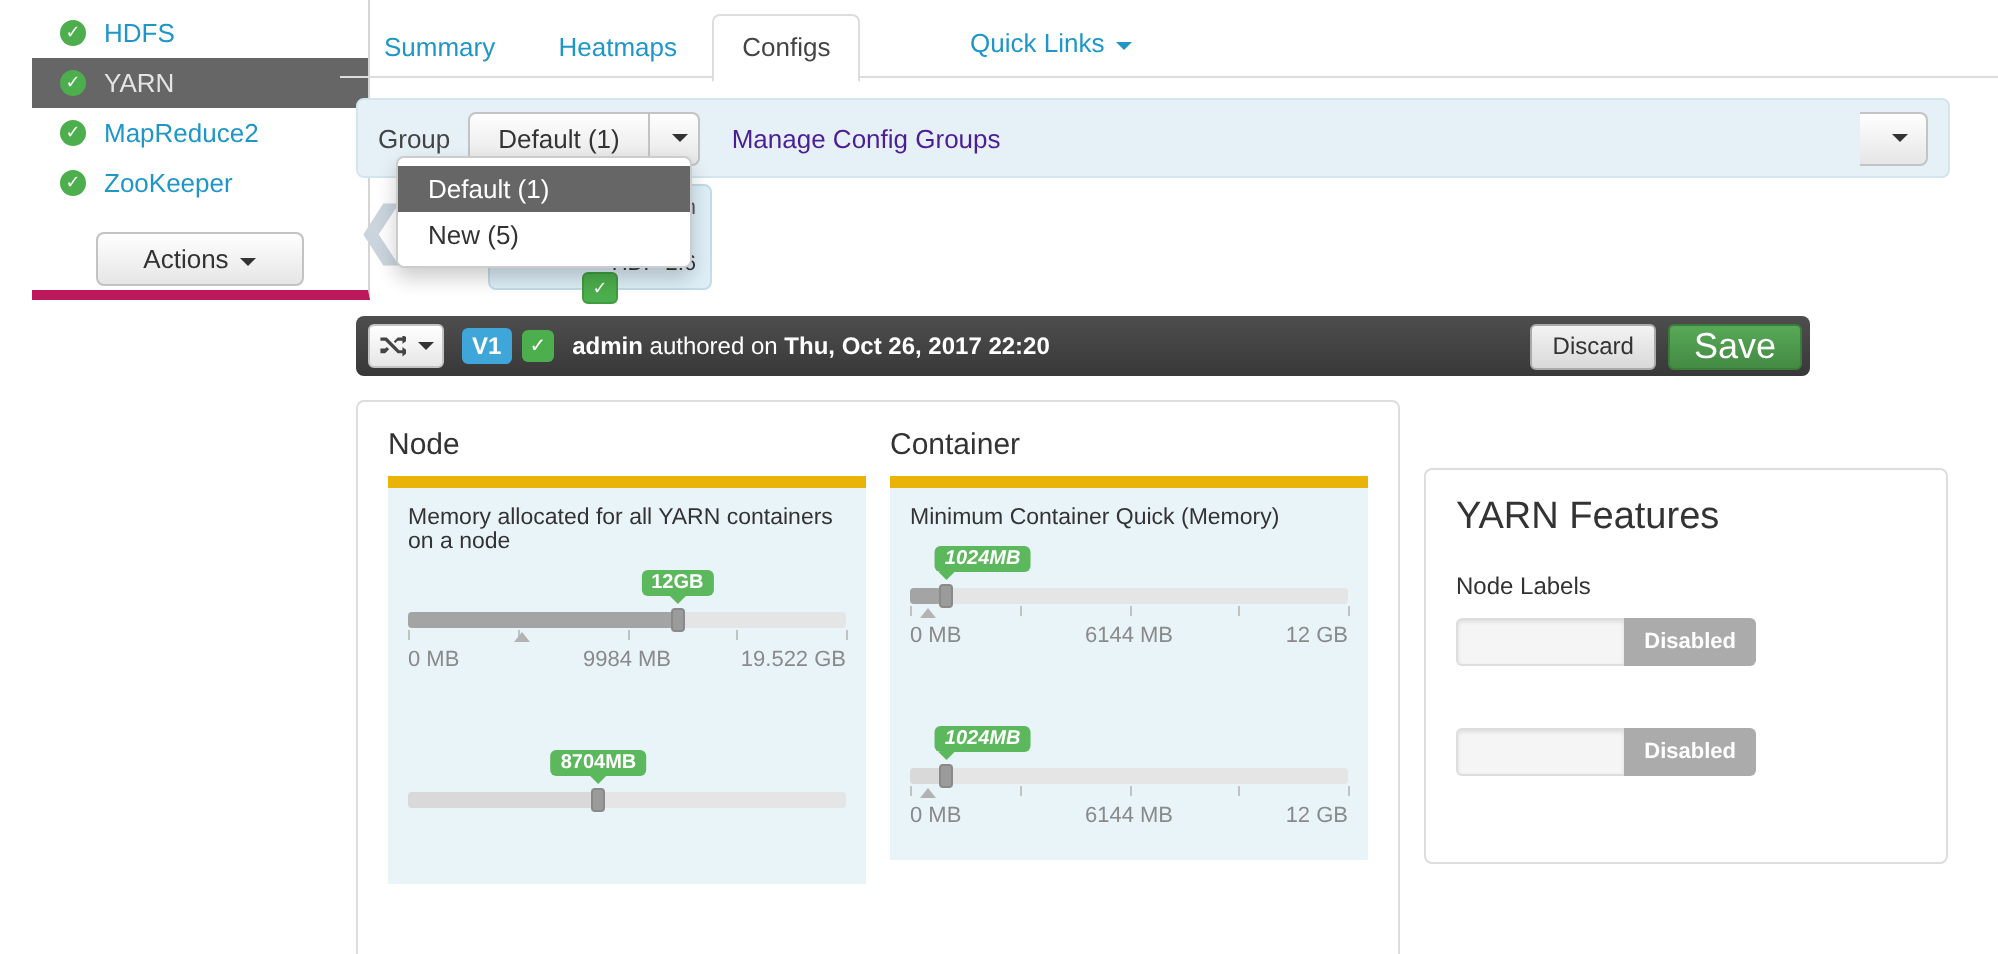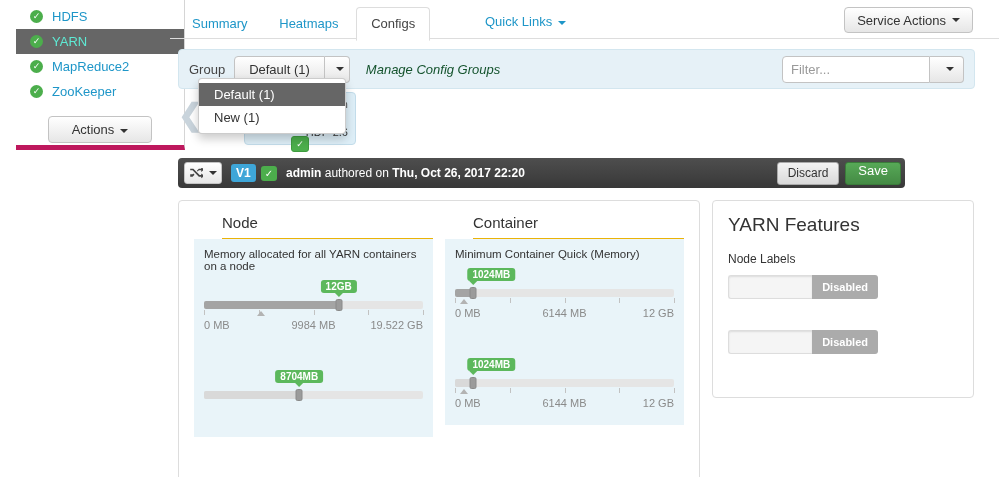--- a/index.html
+++ b/index.html
@@ -4,21 +4,21 @@
 <style>
   * { margin:0; padding:0; box-sizing:border-box; }
   html,body { width:999px; height:477px; overflow:hidden; background:#fff;
     font-family:"Liberation Sans", sans-serif; font-size:13px; color:#333; }
 
   
   .sidebar { position:absolute; left:0; top:0; width:169px; height:150px;
     border-right:1px solid #d5d5d5; border-bottom:5px solid #be185d; padding-top:4px; background:#fff;margin-left:16px; }
   .svc-item { display:flex; align-items:center; height:25px; padding-left:14px; cursor:pointer; }
   .svc-item.selected { background:#666; }
-  .svc-item.selected .svc-label { color:#5eead4; }
+  .svc-item.selected .svc-label { color:#e5e5e5; }
   .svc-label { color:#1e96c8; margin-left:9px; }
   .health-icon { width:13px; height:13px; border-radius:50%; background:#4cae4c; color:#fff;
     font-size:9px; line-height:13px; text-align:center; flex:none; }
   .health-icon::before { content:"✓"; }
   .btn { display:inline-flex; align-items:center; justify-content:center;
     background:linear-gradient(#ffffff,#e6e6e6); border:1px solid #c3c3c3; border-radius:4px;
     color:#333; cursor:pointer; }
   .actions-btn { display:block; width:104px; height:27px; margin:12px auto 0;
     text-align:center; line-height:25px; }
   .caret { display:inline-block; width:0; height:0; border-left:4px solid transparent;
@@ -34,21 +34,21 @@
     border-radius:4px 4px 0 0; color:#444; }
   .quick-links { position:absolute; left:315px; top:14px; color:#1e96c8; cursor:pointer; }
   .service-actions { position:absolute; right:26px; top:7px; height:26px; padding:0 12px; }
 
   .toolbar { display:flex; align-items:center; margin:10px 24px 0 8px; height:40px;
     background:#e6f1f7; border:1px solid #d3e6ef; border-radius:4px; padding:0 10px; }
   .group-label { margin-right:9px; color:#444; }
   .split-btn { display:flex; height:27px; }
   .split-main { padding:0 14px; line-height:25px; border-radius:4px 0 0 4px; }
   .split-caret { width:25px; border-left:none; border-radius:0 4px 4px 0; }
-  .manage-link { color:#14532d; margin-left:16px; cursor:pointer;font-style:italic; }
+  .manage-link { color:#4c1d95; margin-left:16px; cursor:pointer; }
   .filter-wrap { margin-left:auto; display:flex; }
   .filter-input { width:148px; height:27px; border:1px solid #c3c3c3; border-radius:4px 0 0 4px;
     padding:0 8px; font-size:13px; color:#555; background:#fff; }
   .filter-input::placeholder { color:#9a9a9a; }
   .filter-caret-btn { width:34px; height:27px; border-left:none; border-radius:0 4px 4px 0; }
 
   
   .dropdown-menu { position:absolute; left:28px; top:78px; width:148px; background:#fff;
     border:1px solid rgba(0,0,0,.2); border-radius:4px; box-shadow:0 5px 10px rgba(0,0,0,.2);
     padding:4px 0; z-index:60; }
@@ -78,61 +78,61 @@
   .v-badge { margin-left:9px; background:#3ea6d8; border-radius:3px; padding:2px 5px;
     color:#fff; font-size:12px; font-weight:bold; }
   .check-badge { margin-left:5px; background:#4cae4c; border-radius:3px; padding:2px 4px;
     color:#fff; font-size:10px; }
   .check-badge::before { content:"✓"; }
   .vb-text { margin-left:9px; color:#fff; font-size:12px; }
   .vb-text b { font-weight:bold; }
   .vb-right { margin-left:auto; display:flex; align-items:center; }
   .discard-btn { height:23px; padding:0 10px; font-size:12px; border-radius:3px;
     background:linear-gradient(#f3f3f3,#d9d9d9); border:1px solid #aaa; }
-  .save-btn { height:23px; padding:0 12px; font-size:13px; border-radius:3px; margin-left:6px;
+  .save-btn { height:23px; padding:0 12px; font-size:18px; border-radius:3px; margin-left:6px;
     background:linear-gradient(#57a957,#448a44); border:1px solid #3a7c3a; color:#fff; }
 
   
   .cfg-tabs { margin:14px 24px 0 8px; border-bottom:1px solid #ddd; height:33px; }
   .cfg-tab { display:inline-block; padding:7px 13px 8px; color:#1e96c8; cursor:pointer; position:relative; top:0px; }
   .cfg-tab.active { background:#fff; border:1px solid #ddd; border-bottom:1px solid #fff;
     border-radius:4px 4px 0 0; color:#555; }
 
   
   .content { display:flex; align-items:flex-start; gap:12px; margin:12px 24px 0 8px; }
   .panel { background:#fff; border:1px solid #ddd; border-radius:4px; padding:13px 15px; }
   .memory-panel { width:522px; height:300px; }
   .panel-title { font-size:19px; color:#333; margin-bottom:10px; }
   .mem-cols { display:flex; gap:12px; }
   .mem-col { flex:1; }
-  .col-title { font-size:15px; color:#333; padding-bottom:7px; border-bottom:1px solid #eab308;margin-left:28px; }
+  .col-title { font-size:15px; color:#333; padding-bottom:7px; border-bottom:6px solid #eab308; }
   .blue-box { background:#e9f4f9; padding:9px 10px; min-height:180px; }
   .cfg-desc { font-size:11.5px; color:#333; }
 
   .slider { position:relative; height:58px; margin-top:8px; }
   .slider.second { margin-top:32px; }
   .s-badge { position:absolute; top:0; transform:translateX(-50%); background:#5cb85c;
     color:#fff; font-size:10px; font-weight:bold; padding:1px 5px; border-radius:3px; z-index:5; white-space:nowrap; }
   .s-badge::after { content:""; position:absolute; left:50%; bottom:-4px; transform:translateX(-50%);
     border-left:4px solid transparent; border-right:4px solid transparent; border-top:4px solid #5cb85c; }
-  .s-badge.left-pin { transform:translateX(-12%); }
+  .s-badge.left-pin { transform:translateX(-12%);font-style:italic; }
   .s-badge.left-pin::after { left:12%; }
   .s-track { position:absolute; left:0; right:0; top:21px; height:8px; background:#e5e5e5; border-radius:2px; }
   .s-fill { height:100%; border-radius:2px 0 0 2px; background:#a4a4a4; }
   .s-fill.light { background:#d9d9d9; }
   .s-handle { position:absolute; top:-2px; width:7px; height:12px; background:#9b9b9b;
     border:1px solid #8a8a8a; border-radius:2px; transform:translateX(-50%); cursor:pointer; }
   .s-tick { position:absolute; top:30px; width:1px; height:5px; background:#c2c2c2; }
   .s-marker { position:absolute; top:31px; transform:translateX(-50%); width:0; height:0;
     border-left:4px solid transparent; border-right:4px solid transparent; border-bottom:5px solid #b3b3b3; }
   .s-label { position:absolute; top:39px; font-size:11px; color:#8a8a8a; white-space:nowrap; }
   .s-label.mid { transform:translateX(-50%); }
   .s-label.end { transform:translateX(-100%); }
 
-  .features-panel { width:262px; height:198px; }
+  .features-panel { width:262px; height:198px;margin-top:34px; }
   .feat-label { font-size:12px; color:#333; margin-top:16px; }
   .toggle { display:flex; width:150px; height:24px; margin-top:9px; cursor:pointer; }
   .toggle-off-side { flex:1; background:#f5f5f5; border:1px solid #ddd; border-right:none;
     border-radius:3px 0 0 3px; box-shadow:inset 0 1px 2px rgba(0,0,0,.1); }
   .toggle-state { background:#ababab; color:#fff; font-size:11px; font-weight:bold;
     display:flex; align-items:center; padding:0 10px; border-radius:0 3px 3px 0; }
   .feat-gap { height:22px; }
 </style>
 </head>
 <body>
@@ -159,46 +159,41 @@
   </div>
 </div>
 
 <div class="main">
 
   <div class="tabrow">
     <span class="tab">Summary</span>
     <span class="tab">Heatmaps</span>
     <span class="tab active">Configs</span>
     <span class="quick-links"><span>Quick Links</span><span class="caret blue"></span></span>
-    <span class="btn service-actions">
-        <span>Service Actions</span>
-        <span class="caret"></span>
-      </span>
   </div>
 
   <div class="toolbar">
     <span class="group-label">Group</span>
     <span class="split-btn">
       <span class="btn split-main">Default (1)</span>
       <span class="btn split-caret">
           <span class="caret"></span>
         </span>
     </span>
     <span class="manage-link">Manage Config Groups</span>
     <span class="filter-wrap">
-      <input class="filter-input" placeholder="Filter..." style="">
       <span class="btn filter-caret-btn">
           <span class="caret"></span>
         </span>
     </span>
   </div>
 
   <div class="dropdown-menu">
     <div class="dd-item selected">Default (1)</div>
-    <div class="dd-item">New (1)</div>
+    <div class="dd-item">New (5)</div>
   </div>
 
   <div class="version-area">
     <div class="chevrons">
       <span class="chev-left"></span><span class="chev-right"></span>
     </div>
     <div class="version-card">
       <span class="vc-author">admin</span>
       <span class="vc-stack">HDP-2.6</span>
       <span class="vc-check"></span>

